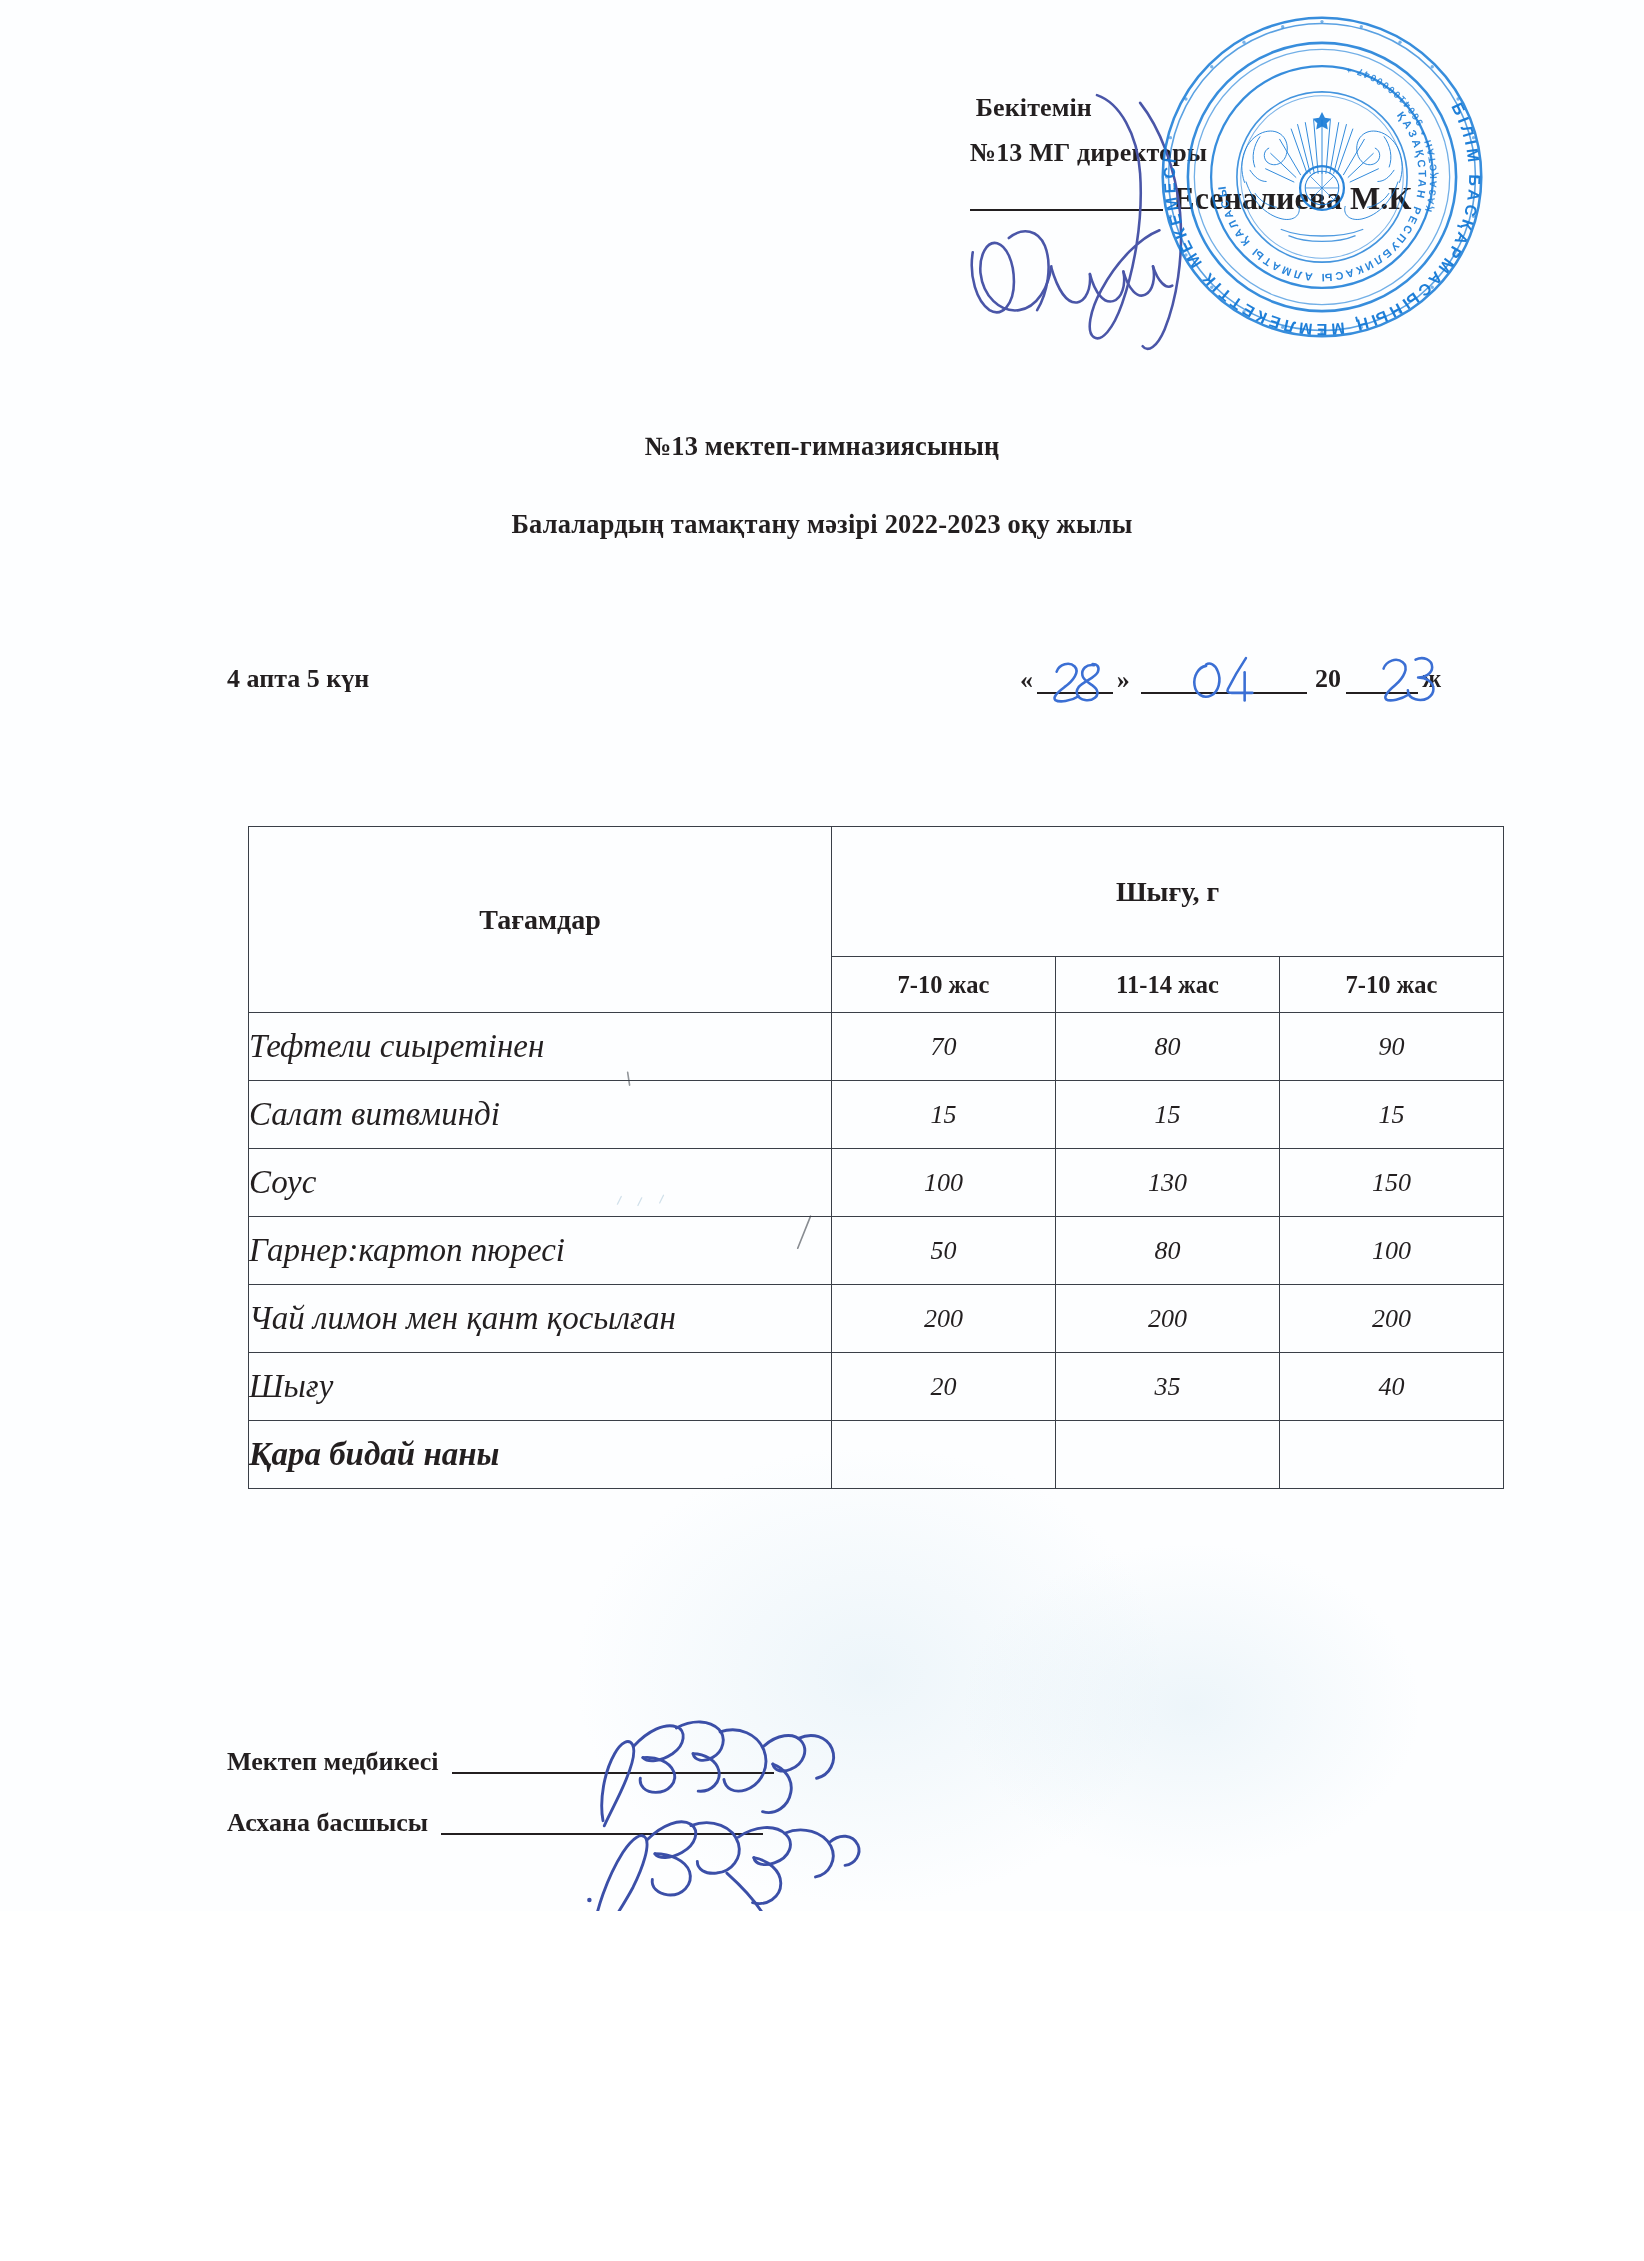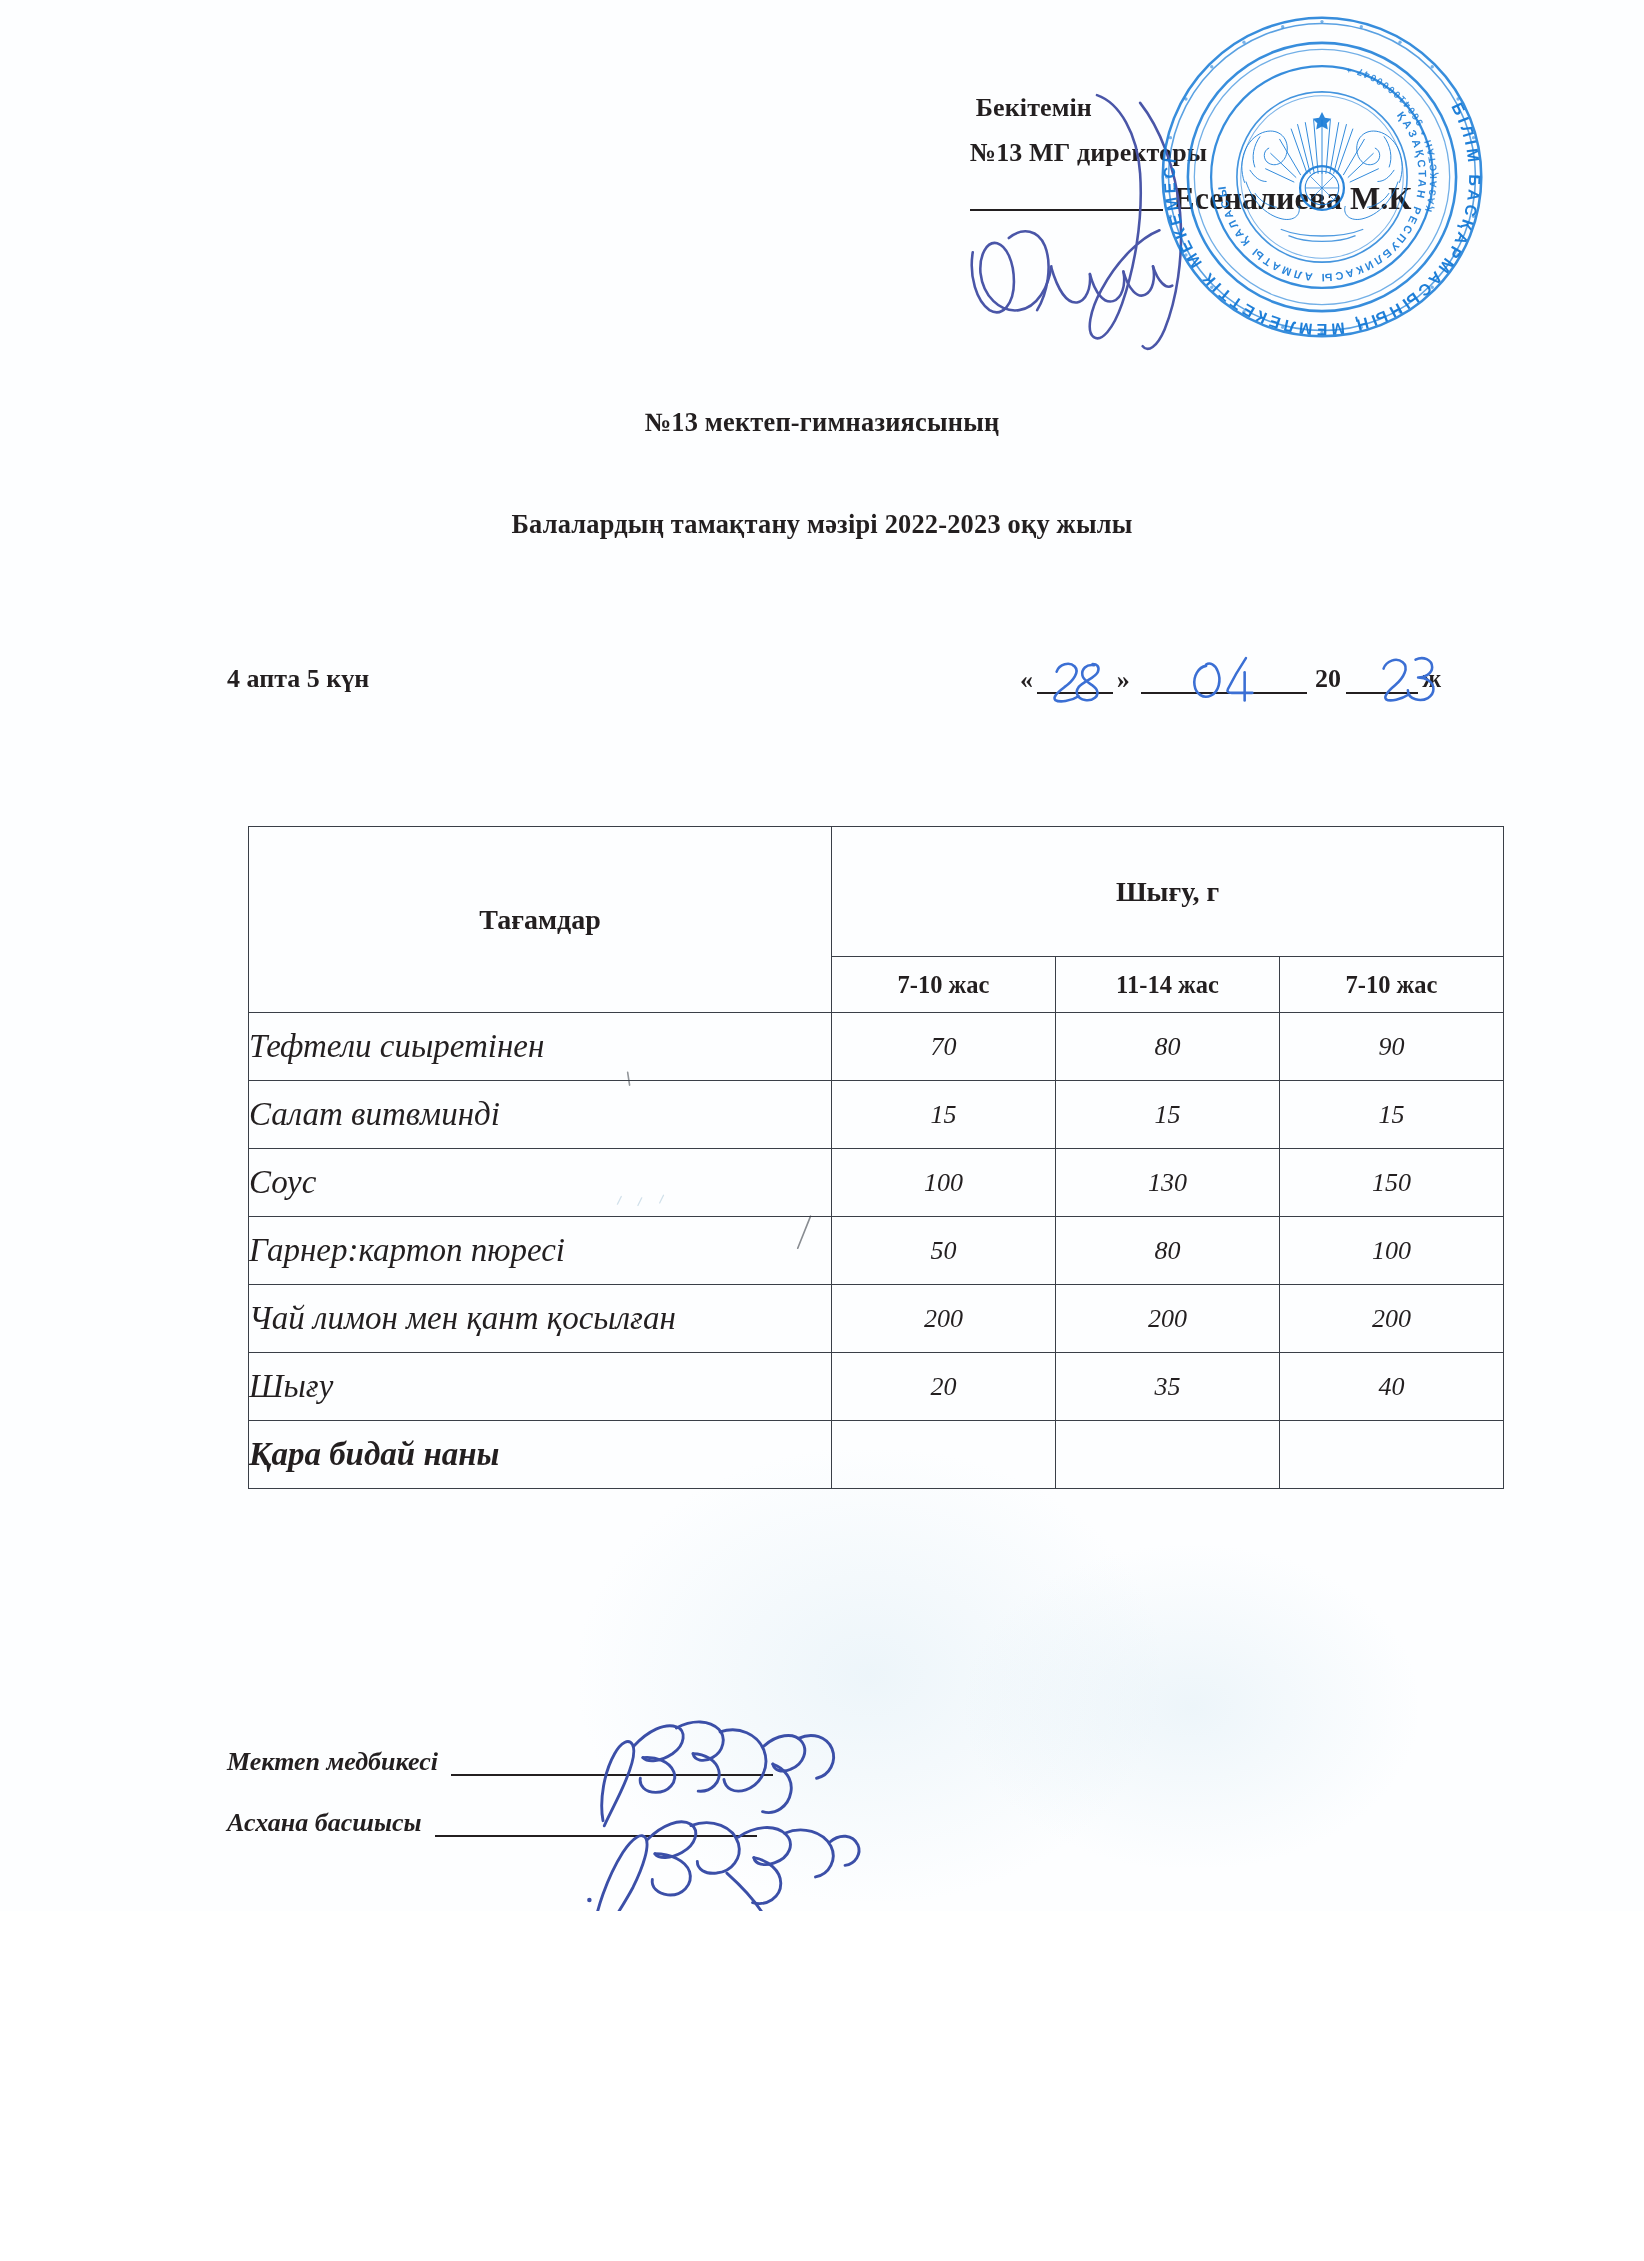--- a/index.html
+++ b/index.html
@@ -73,21 +73,21 @@
 
   
   .doc-title {
     position: absolute;
     left: 0;
     width: 1644px;
     text-align: center;
     font-weight: bold;
     letter-spacing: 0.2px;
   }
-  #title-school { top: 407px; font-size: 26.4px; }
+  #title-school { top: 431px; font-size: 26.4px; }
   #title-menu   { top: 509px; font-size: 26.4px; }
 
   
   #week-label {
     position: absolute;
     left: 227px;
     top: 664px;
     font-size: 26px;
     font-weight: bold;
     white-space: nowrap;
@@ -165,24 +165,23 @@
 
   
   #signature-block {
     position: absolute;
     left: 227px;
     top: 1746px;
     width: 709px;
   }
   .sig-row {
     display: flex;
-    align-items: center;
+    align-items: flex-start;
     margin-bottom: 30px;
     white-space: nowrap;
-    font-style: italic;
   }
   .sig-label {
     font-size: 26px;
     font-weight: bold;
     line-height: 31px;
   }
   .sig-rule {
     display: inline-block;
     width: 322px;
     border-bottom: 2.6px solid #231f20;

